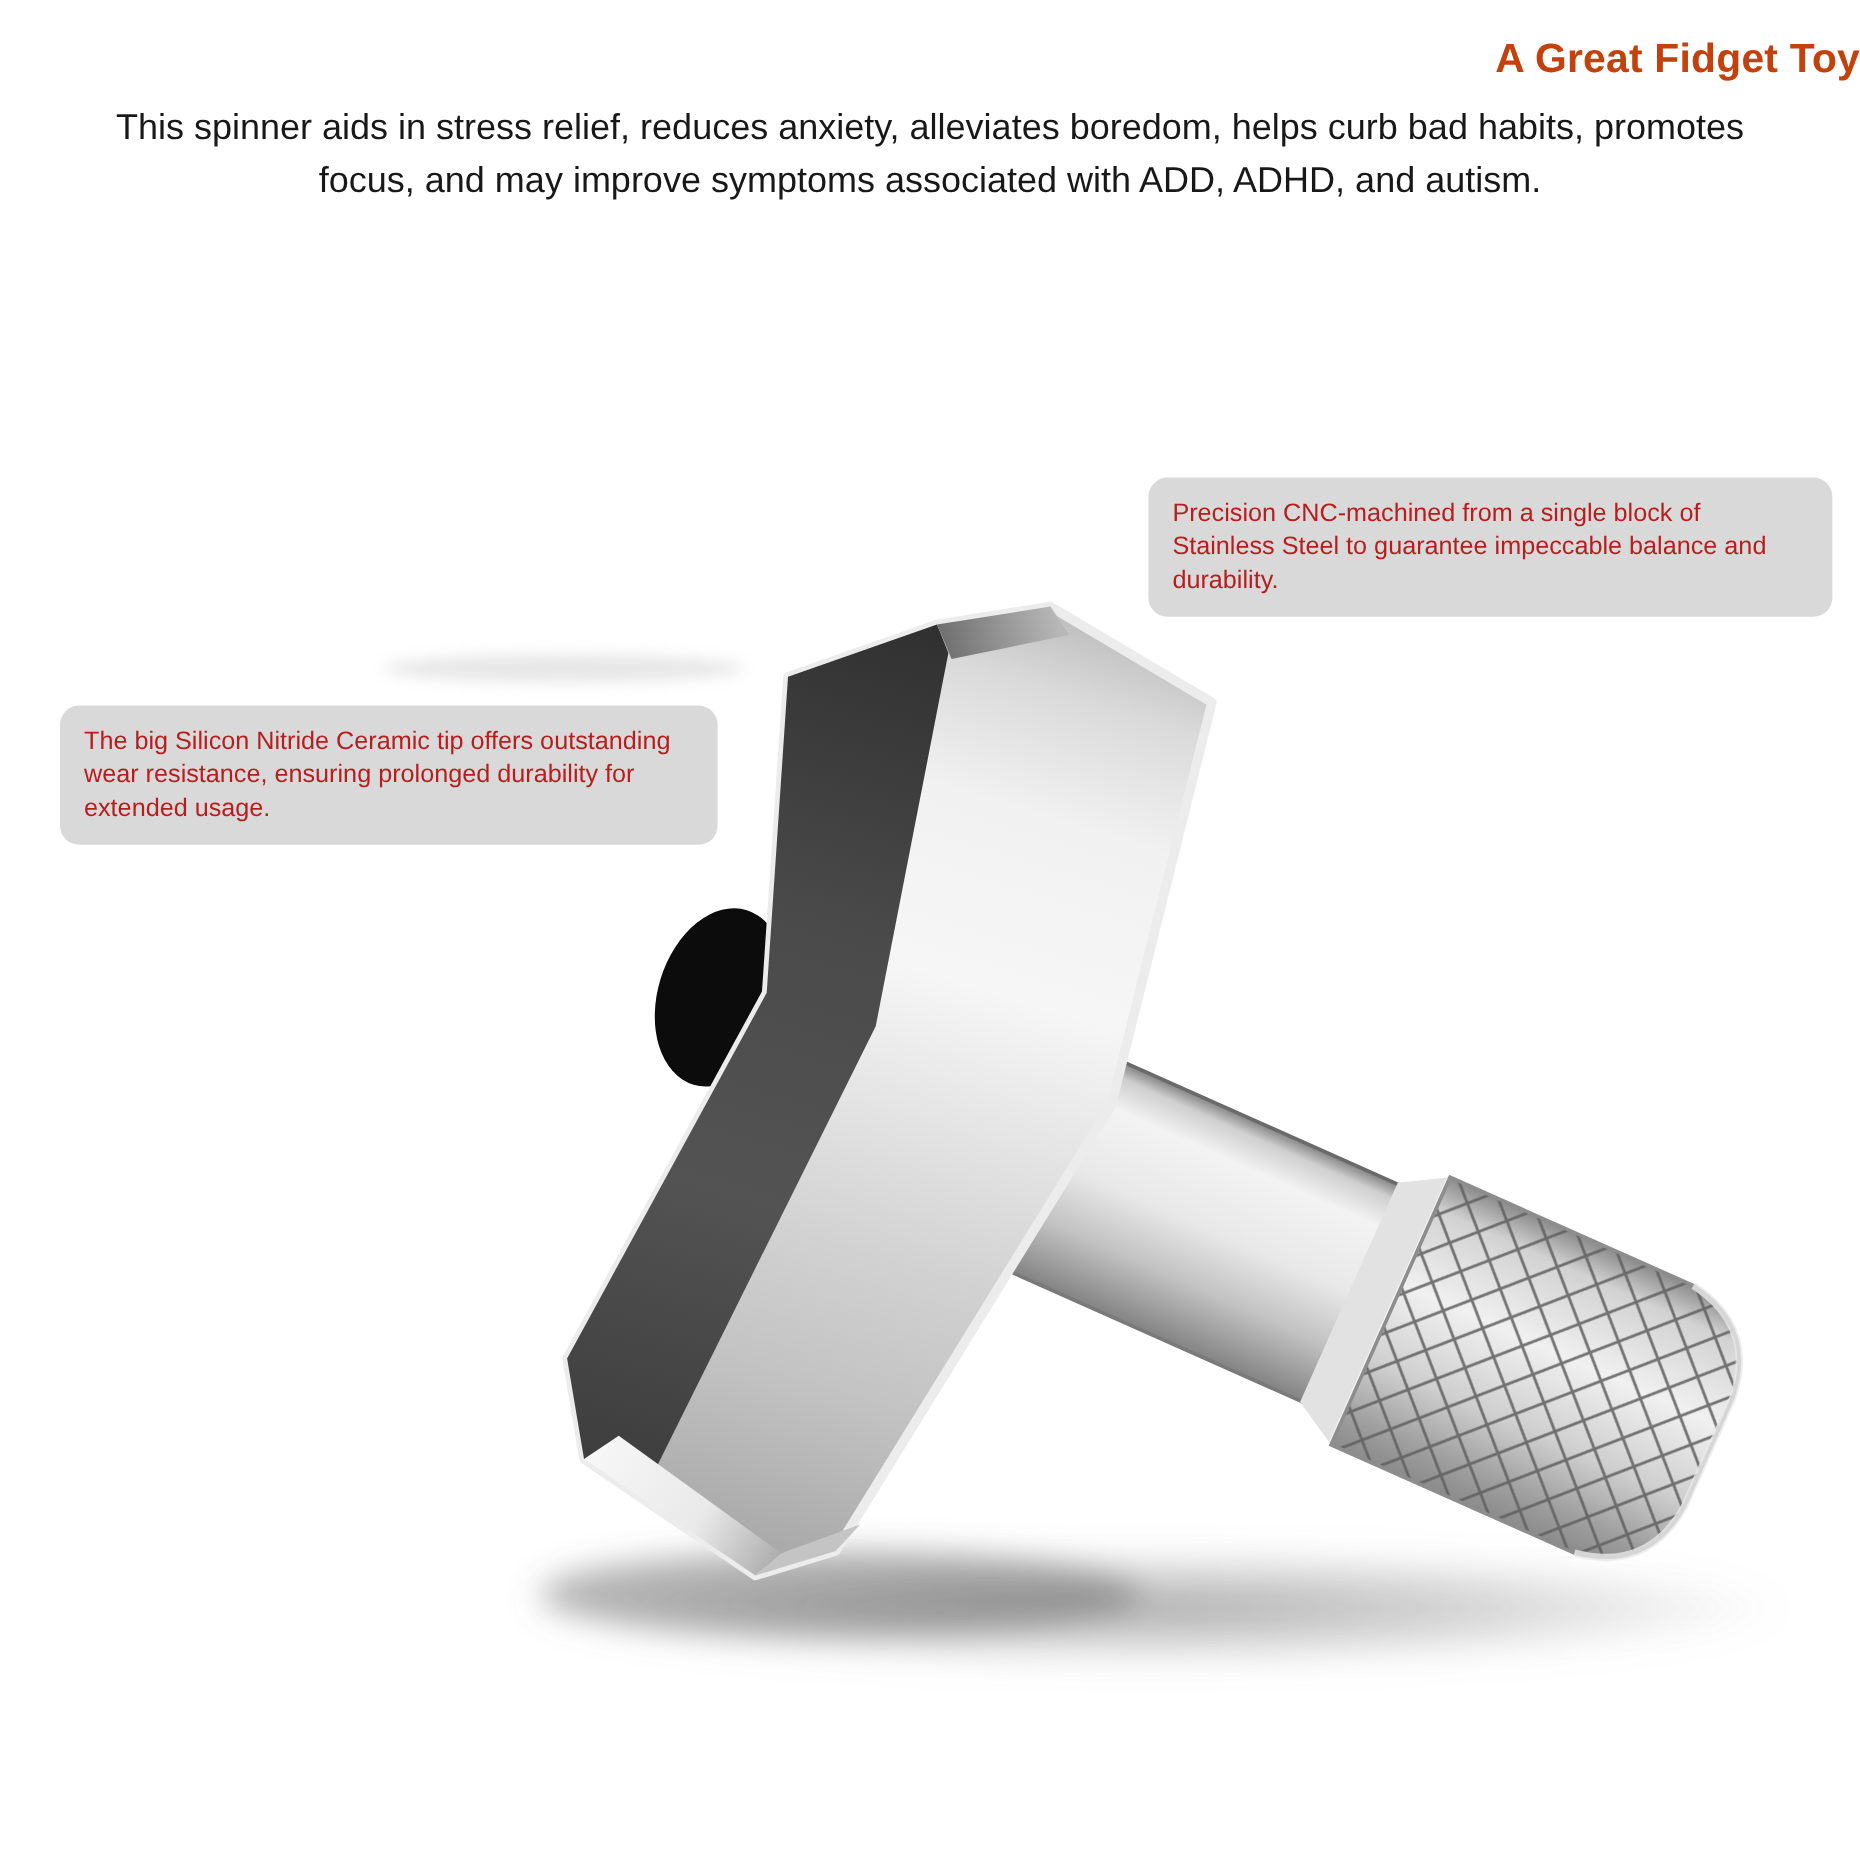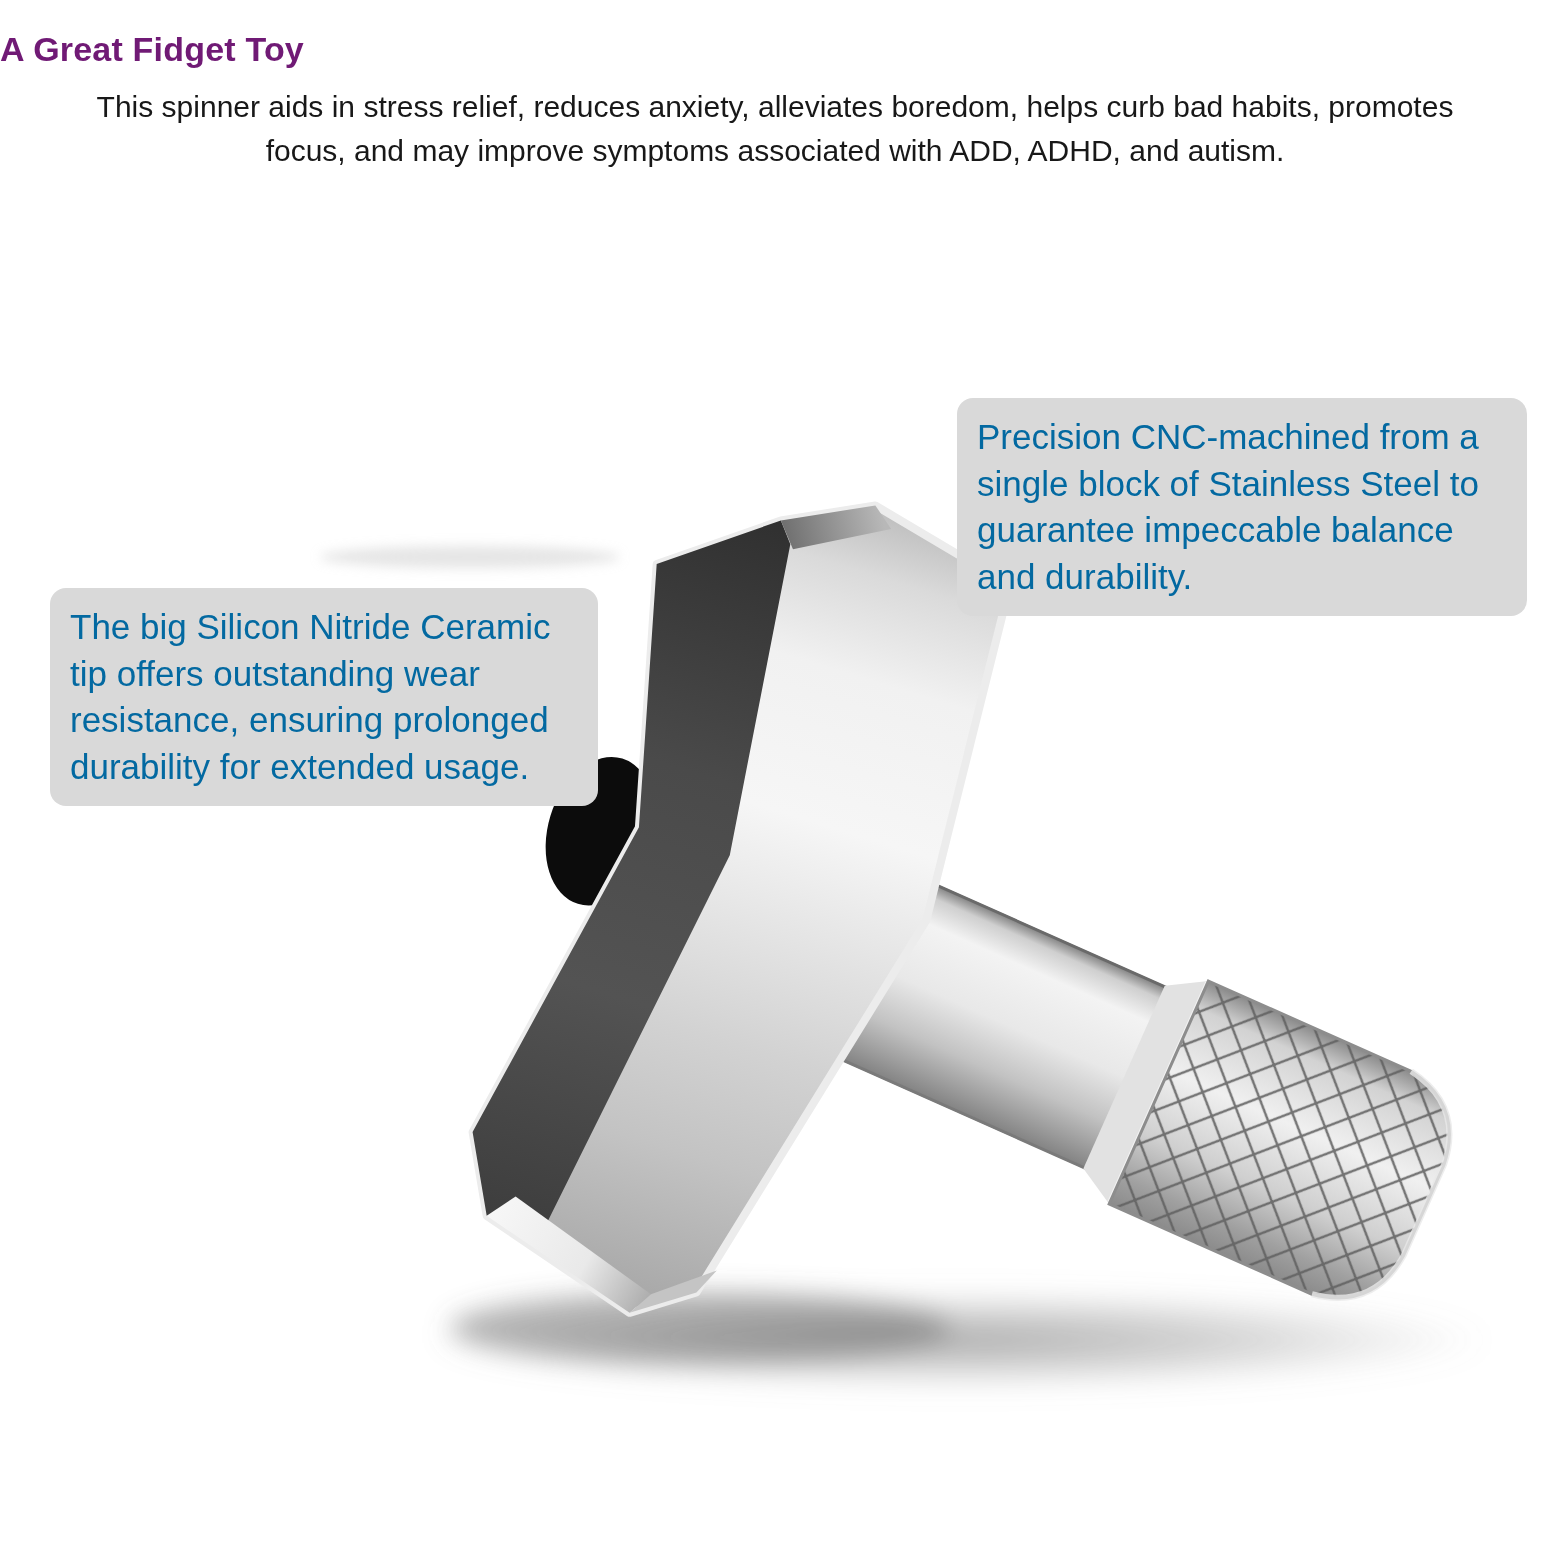--- a/index.html
+++ b/index.html
@@ -7,42 +7,42 @@
     position:relative;
     width:1550px;height:1550px;
     background:#ffffff;
     overflow:hidden;
     font-family:"Liberation Sans", sans-serif;
     color:#141414;
   }
   .title{
     margin:0;
     padding-top:30px;
-    text-align:left;
+    text-align:right;
     font-size:34px;
     font-weight:700;
-    color:#701a75;
+    color:#c2410c;
     letter-spacing:0.2px;
   }
   .intro{
     margin:16px auto 0 auto;
     max-width:1400px;
     text-align:center;
     font-size:30px;
     line-height:1.45;
     color:#181818;
   }
   .callout{
     position:absolute;
     background:#d9d9d9;
     border-radius:16px;
     padding:16px 20px;
-    font-size:35px;
+    font-size:21px;
     line-height:1.33;
-    color:#0369a1;
+    color:#b91c1c;
     box-sizing:border-box;
   }
   .callout-right{
     left:957px; top:398px; width:570px;
   }
   .callout-left{
     left:50px; top:588px; width:548px;
   }
   .spinner-svg{
     position:absolute;

